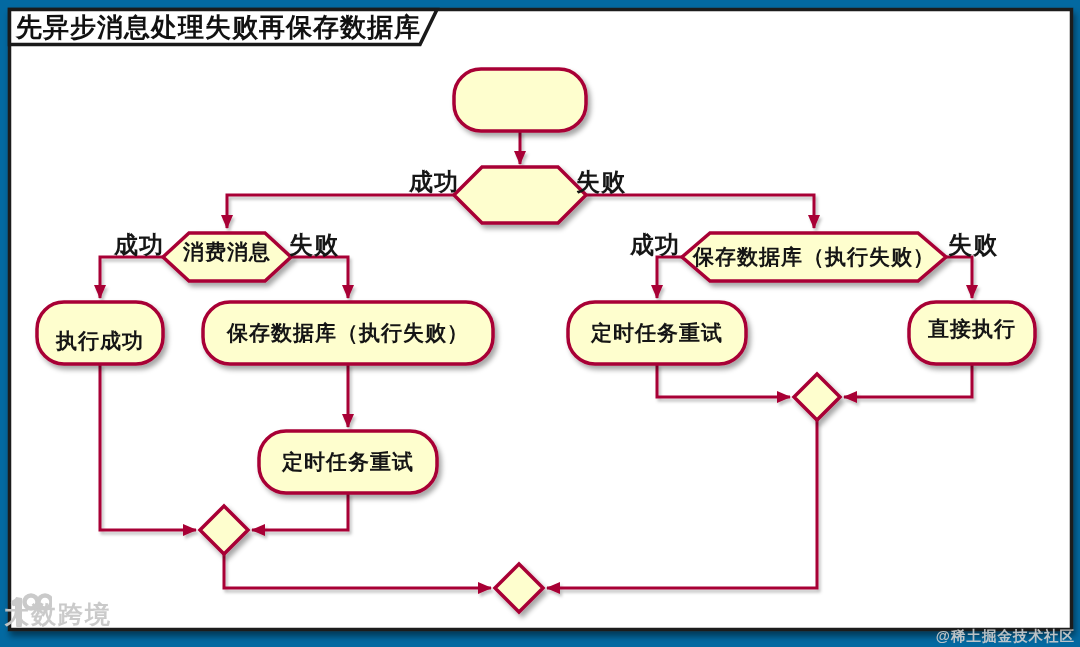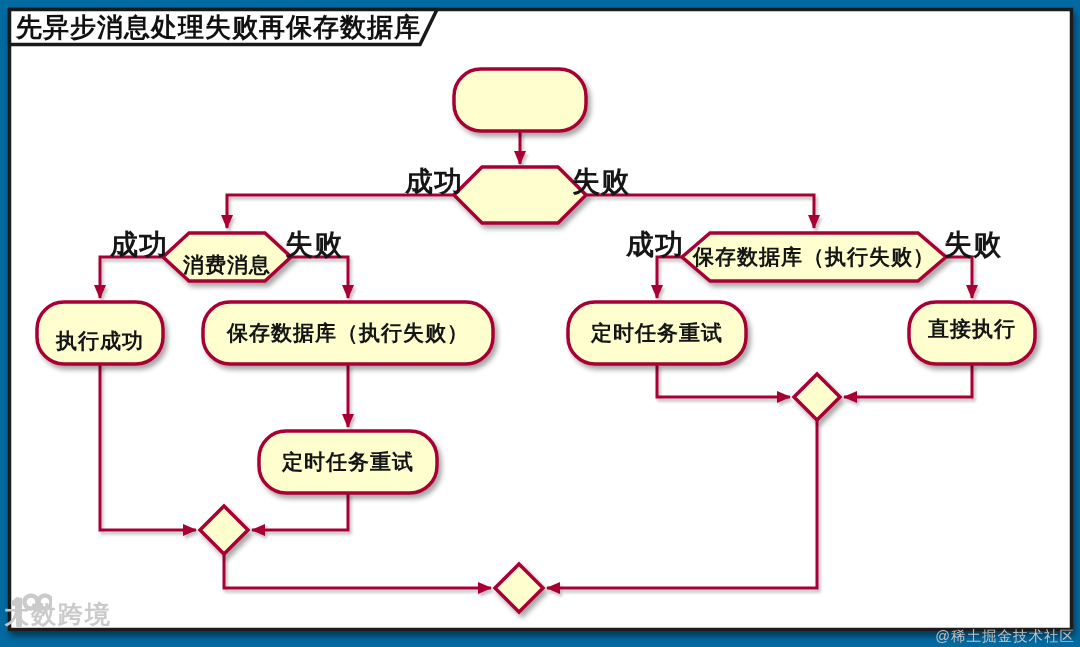--- a/index.html
+++ b/index.html
@@ -12,28 +12,28 @@
   .txt{
     position:absolute;display:flex;align-items:center;justify-content:center;
     color:#151515;font-weight:600;font-size:21px;letter-spacing:1px;
     white-space:nowrap;pointer-events:none;
   }
   .title-txt{
     position:absolute;left:16px;top:11px;width:410px;height:32px;
     display:flex;align-items:center;
     font-size:26px;font-weight:700;color:#111;letter-spacing:1px;white-space:nowrap;
   }
-  .elabel{font-size:28px;font-weight:600;color:#161616;}
+  .elabel{font-size:24px;font-weight:600;color:#161616;}
   .wm-left{
     position:absolute;left:4px;top:593px;height:42px;display:flex;align-items:center;gap:4px;
     color:#c8c8c8;font-weight:700;font-size:25px;letter-spacing:2px;opacity:.95;
   }
   .wm-right{
     position:absolute;right:5px;top:627px;
-    color:#cfcfcf;font-size:14.5px;font-weight:400;letter-spacing:1px;opacity:.9;
+    color:#cfcfcf;font-size:14.5px;font-weight:700;letter-spacing:1px;opacity:.9;
   }
 </style>
 </head>
 <body>
 
 <div class="stage">
 
   <svg width="1080" height="647" viewBox="0 0 1080 647">
     <defs>
       <marker id="arr" markerWidth="16" markerHeight="14" refX="13" refY="6" orient="auto" markerUnits="userSpaceOnUse">
@@ -82,21 +82,21 @@
       <rect x="909" y="302" width="126" height="62" rx="27"></rect>
       <rect x="259" y="431" width="178" height="62" rx="27"></rect>
       <polygon points="794,397 817,374 840,397 817,420"></polygon>
       <polygon points="200,530 224,506 248,530 224,554"></polygon>
       <polygon points="495,588 519,564 543,588 519,612"></polygon>
     </g>
   </svg>
 
   <div class="title-txt">先异步消息处理失败再保存数据库</div>
 
-  <div class="txt" style="left:163px;top:241px;width:128px;height:48px;">消费消息</div>
+  <div class="txt" style="left:163px;top:228px;width:128px;height:48px;">消费消息</div>
   <div class="txt" style="left:682px;top:233px;width:264px;height:48px;">保存数据库（执行失败）</div>
   <div class="txt" style="left:37px;top:310px;width:126px;height:62px;">执行成功</div>
   <div class="txt" style="left:203px;top:302px;width:290px;height:62px;">保存数据库（执行失败）</div>
   <div class="txt" style="left:568px;top:302px;width:178px;height:62px;">定时任务重试</div>
   <div class="txt" style="left:909px;top:302px;width:126px;height:54px;">直接执行</div>
   <div class="txt" style="left:259px;top:431px;width:178px;height:62px;">定时任务重试</div>
 
   <div class="txt elabel" style="left:412px;top:170px;width:44px;height:24px;">成功</div>
   <div class="txt elabel" style="left:579px;top:170px;width:44px;height:24px;">失败</div>
   <div class="txt elabel" style="left:117px;top:233px;width:44px;height:24px;">成功</div>

